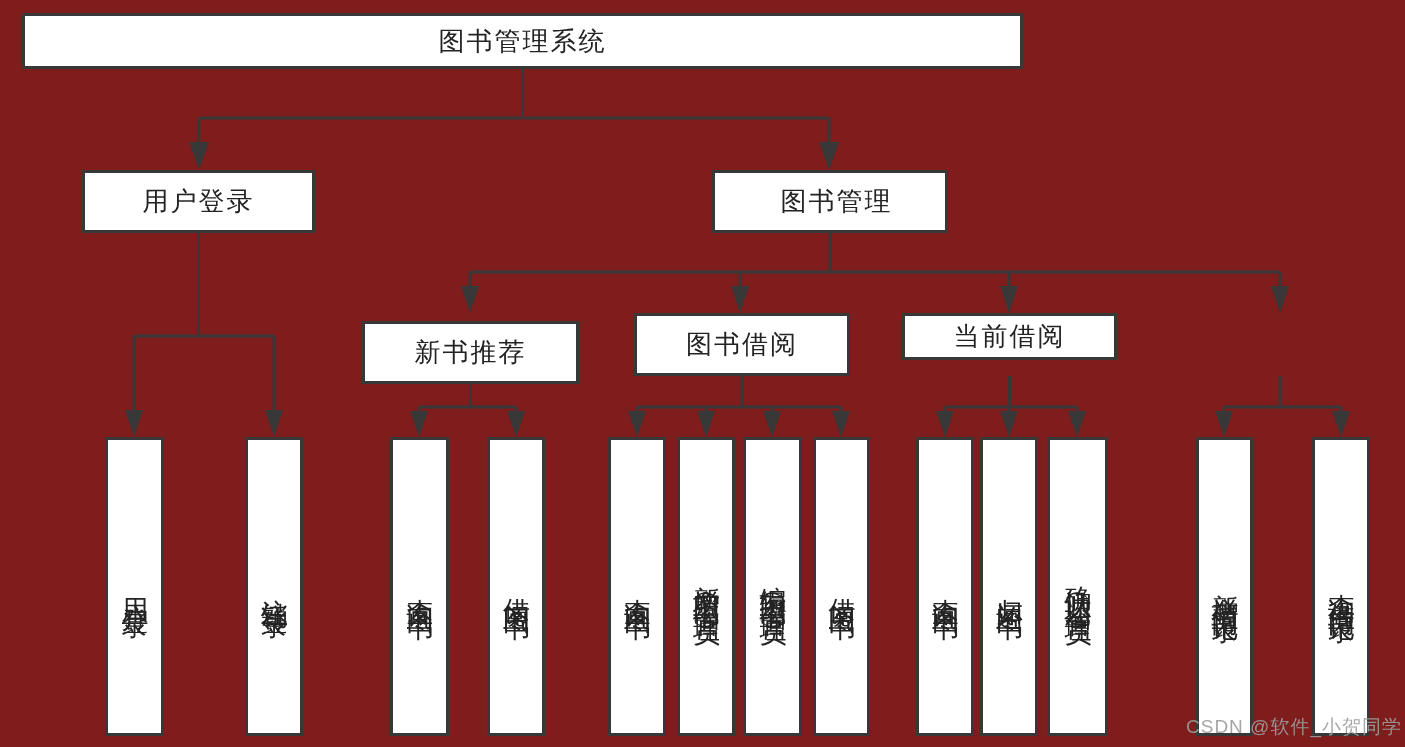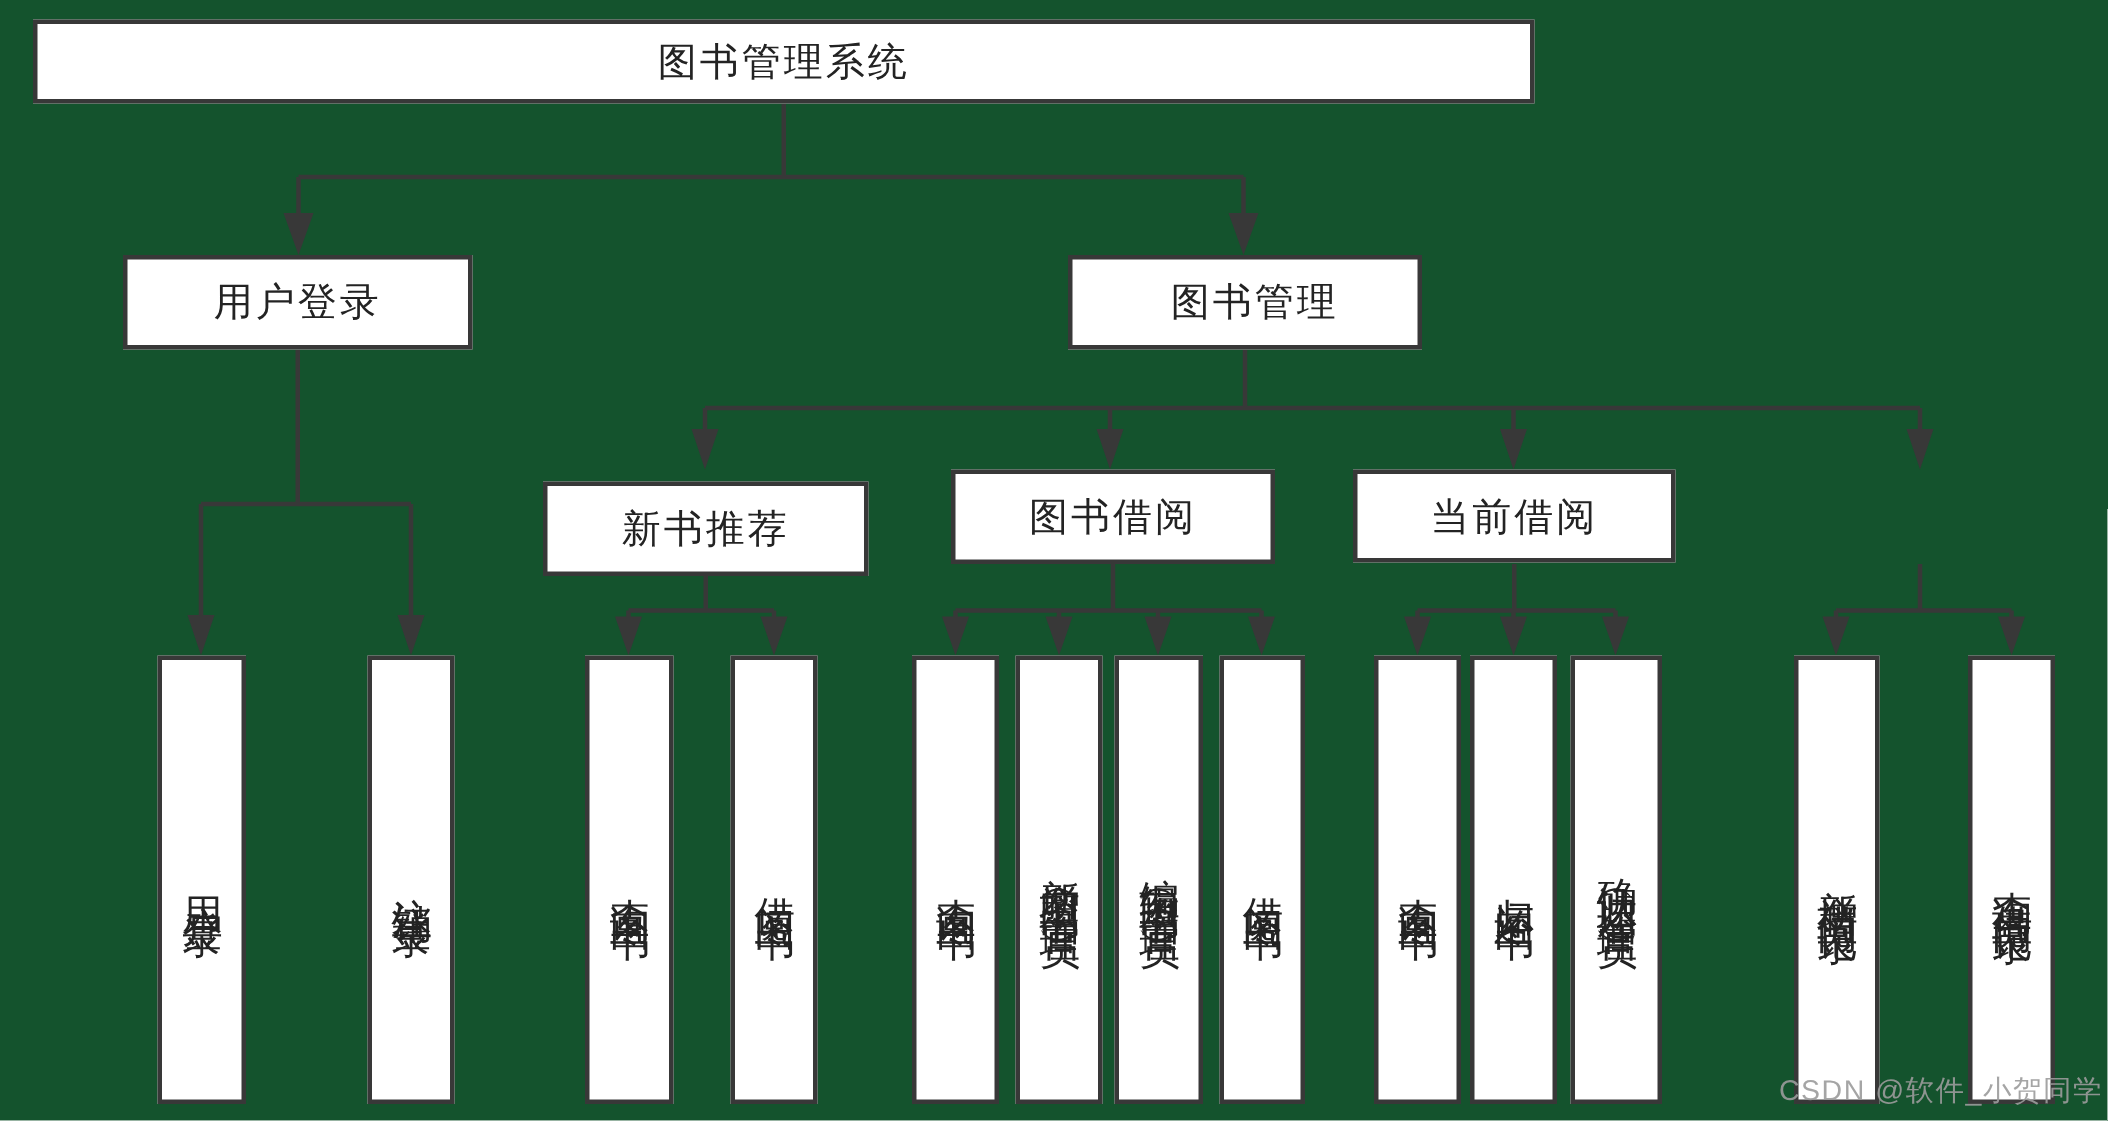--- a/index.html
+++ b/index.html
@@ -1,19 +1,19 @@
 <!DOCTYPE html>
 <html><head>
 <meta charset="utf-8">
 <style>
   html,body{margin:0;padding:0;background:#ffffff;}
   #canvas{
     position:relative;
     width:1405px;height:747px;
-    background:#14532d;
+    background:#7f1d1d;
     font-family:"Liberation Sans","DejaVu Sans",sans-serif;
     overflow:hidden;
   }
   .box{
     position:absolute;
     box-sizing:border-box;
     border:3px solid #383838;
     background:#ffffff;
     display:flex;
     align-items:center;
@@ -98,21 +98,21 @@
     </g>
   </svg>
 
   <div class="box" style="left:22px;top:13px;width:1001px;height:56px;">图书管理系统</div>
 
   <div class="box" style="left:82px;top:170px;width:233px;height:63px;">用户登录</div>
   <div class="box" style="left:712px;top:170px;width:236px;height:63px;padding-left:13px;">图书管理</div>
 
   <div class="box" style="left:362px;top:321px;width:217px;height:63px;">新书推荐</div>
   <div class="box" style="left:634px;top:313px;width:216px;height:63px;">图书借阅</div>
-  <div class="box" style="left:902px;top:313px;width:215px;height:62px;">当前借阅</div>
+  <div class="box" style="left:902px;top:313px;width:215px;height:47px;">当前借阅</div>
 
   <div class="box vbox" style="left:105px;top:437px;width:59px;height:299px;">
     <span class="vtext">用户登录</span>
   </div>
   <div class="box vbox" style="left:245px;top:437px;width:58px;height:299px;">
     <span class="vtext">注销登录</span>
   </div>
 
   <div class="box vbox" style="left:390px;top:437px;width:59px;height:299px;">
     <span class="vtext">查询图书</span>

